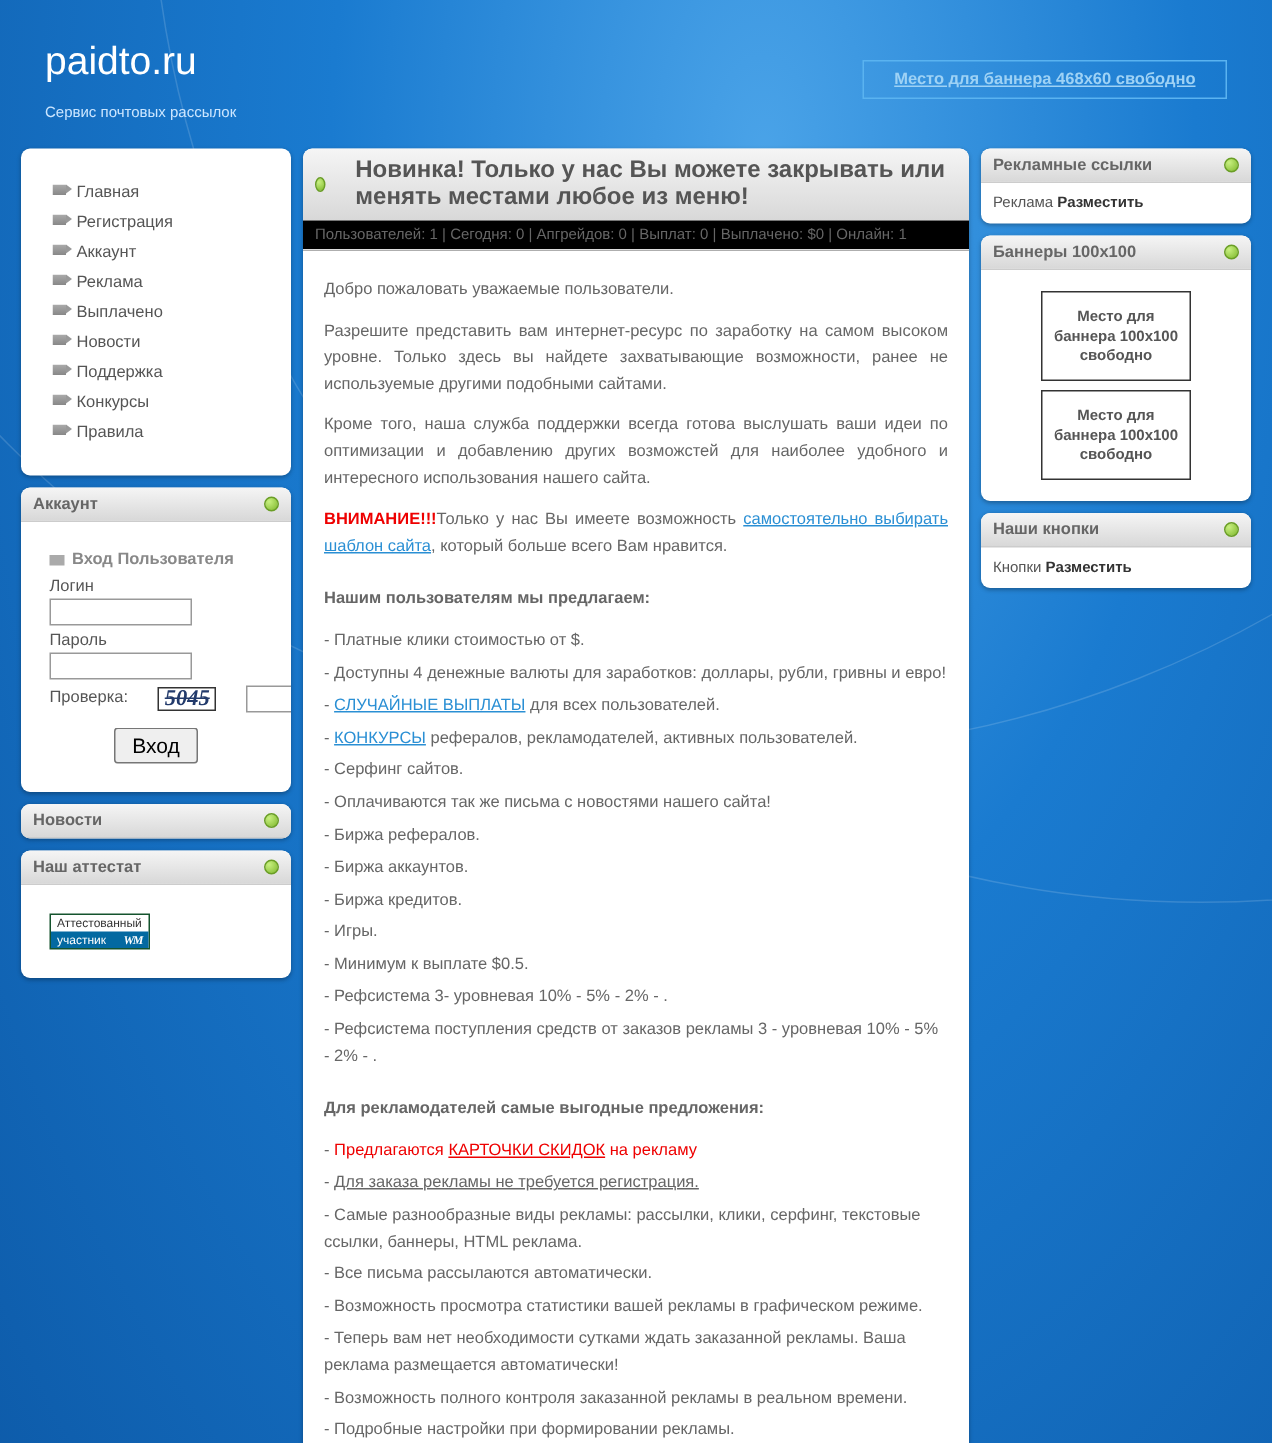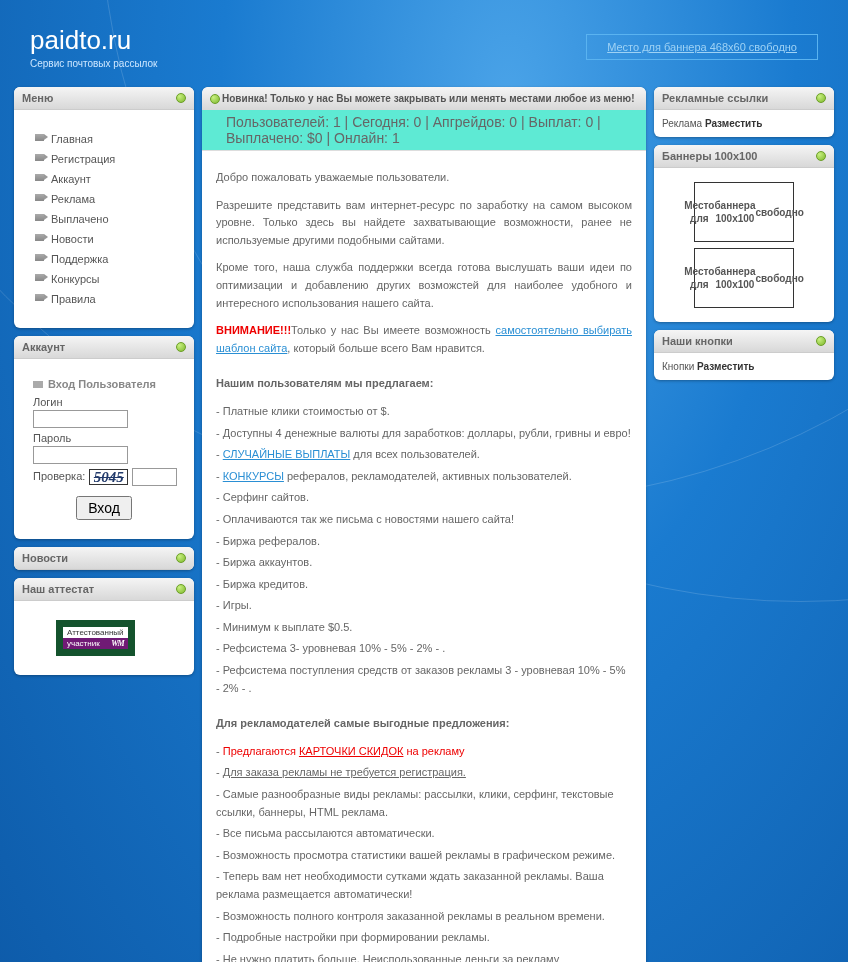--- a/index.html
+++ b/index.html
@@ -14,22 +14,22 @@
 }
 .bg-arcs { position: absolute; inset: 0; overflow: hidden; pointer-events: none; }
 .bg-arcs::before, .bg-arcs::after {
   content: ""; position: absolute; border: 1px solid rgba(255,255,255,0.15);
   border-radius: 50%; width: 1400px; height: 1400px;
 }
 .bg-arcs::before { top: -900px; left: -200px; }
 .bg-arcs::after { top: -800px; left: 100px; }
 .header { padding: 25px 30px 10px; color: #fff; display: flex; justify-content: space-between; align-items: center; }
 .header-left h1 { font-size: 26px; font-weight: normal; }
-.header-left p { font-size: 10px; color: #cce6ff; margin-top: 2px; }
-.header-banner { border: 1px solid #5ab3f0; color: #9ed2f5; font-size: 11px; padding: 6px 20px; text-decoration: underline; }
+.header-left p { font-size: 10px; color: #cce6ff; margin-top: 14px; }
+.header-banner { border: 1px solid #5ab3f0; color: #9ed2f5; font-size: 11px; padding: 6px 20px; text-decoration: underline; font-weight: bold; }
 .wrap { display: flex; gap: 8px; padding: 8px 14px; position: relative; z-index: 1; }
 .col-left { width: 180px; flex-shrink: 0; }
 .col-center { flex: 1; }
 .col-right { width: 180px; flex-shrink: 0; }
 .box {
   background: #fff; border-radius: 6px; margin-bottom: 8px;
   box-shadow: 0 1px 3px rgba(0,0,0,0.3); overflow: hidden;
 }
 .box-head {
   background: linear-gradient(#f5f5f5, #d8d8d8);
@@ -42,69 +42,65 @@
 .menu-list { list-style: none; }
 .menu-list li { padding: 4px 0 4px 18px; position: relative; color: #555; cursor: pointer; }
 .menu-list li::before {
   content: ""; position: absolute; left: 2px; top: 5px; width: 9px; height: 7px;
   background: linear-gradient(#aaa, #888); clip-path: polygon(0 0, 100% 0, 100% 100%, 0 100%);
 }
 .menu-list li::after { content: ""; position: absolute; left: 11px; top: 5px; width: 0; height: 0; border-left: 4px solid #999; border-top: 3.5px solid transparent; border-bottom: 3.5px solid transparent; }
 .acc-row { margin-bottom: 4px; }
 .acc-row label { display: block; color: #555; margin-bottom: 2px; }
 .acc-row input { width: 95px; border: 1px solid #999; padding: 2px; font-size: 11px; }
-.captcha { display: inline-flex; align-items: center; gap: 4px; }
+.captcha { display: inline-flex; align-items: center; gap: 20px; }
 .captcha-img { width: 39px; height: 16px; border: 1px solid #333; background: #fff; font-family: cursive; font-style: italic; font-weight: bold; color: #223a6b; font-size: 15px; display: flex; align-items: center; justify-content: center; text-decoration: line-through; }
 .login-btn { margin: 6px auto 0; display: block; padding: 2px 10px; font-size: 14px; }
 .user-login-head { display: flex; align-items: center; gap: 5px; color: #888; font-weight: bold; margin-bottom: 6px; }
 .user-login-head::before { content: ""; width: 10px; height: 7px; background: #aaa; }
-.attest-badge { border: 7px solid #14532d; background: #fff; display: inline-block; margin-left: 23px; }
+.attest-badge { border: 1px solid #14532d; background: #fff; display: inline-block; }
 .attest-badge .at-top { font-size: 8px; padding: 1px 4px; color: #333; }
-.attest-badge .at-bot { background: #701a75; color: #fff; font-size: 8px; padding: 1px 4px; display: flex; justify-content: space-between; align-items: center; gap: 6px; }
+.attest-badge .at-bot { background: #0369a1; color: #fff; font-size: 8px; padding: 1px 4px; display: flex; justify-content: space-between; align-items: center; gap: 6px; }
 .at-bot b { font-family: Georgia, serif; font-style: italic; letter-spacing: -1px; }
 .center-head {
   background: linear-gradient(#f5f5f5, #d8d8d8); border-radius: 6px 6px 0 0;
-  padding: 6px 8px; display: flex; align-items: center; gap: 2px;
-  font-size: 10px; color: #555; font-weight: bold;
-}
-.center-stats { background: #5eead4; padding: 4px 24px; font-size: 14px; color: #666; border-bottom: 1px solid #ddd; }
+  padding: 6px 8px; display: flex; align-items: center; gap: 20px;
+  font-size: 16px; color: #555; font-weight: bold;
+}
+.center-stats { background: #000000; padding: 4px 8px; font-size: 10px; color: #666; border-bottom: 1px solid #ddd; }
 .center-body { padding: 18px 14px; color: #666; line-height: 1.6; font-size: 11px; }
 .center-body p { margin-bottom: 10px; text-align: justify; }
 .warn { color: #e00; font-weight: bold; }
 .link { color: #2a8fd4; text-decoration: underline; cursor: pointer; }
 .section-title { font-weight: bold; margin-top: 18px; margin-bottom: 6px; }
 .bullet-list { list-style: none; }
 .bullet-list li { margin-bottom: 4px; }
 .bullet-list li::before { content: "- "; }
 .underl { text-decoration: underline; }
 .redtxt { color: #e00; }
 .right-body { padding: 8px; font-size: 10px; color: #555; }
 .right-body .place { font-weight: bold; color: #333; }
-.banner100 { border: 1px solid #333; width: 100px; height: 60px; margin: 6px auto; display: flex; flex-direction: row; align-items: center; justify-content: center; font-size: 10px; font-weight: bold; text-align: center; line-height: 1.3; }
+.banner100 { border: 1px solid #333; width: 100px; height: 60px; margin: 6px auto; display: flex; flex-direction: column; align-items: center; justify-content: center; font-size: 10px; font-weight: bold; text-align: center; line-height: 1.3; }
 </style>
 </head>
 <body>
 <div class="bg-arcs"></div>
 
 <div class="header">
   <div class="header-left">
     <h1>paidto.ru</h1>
     <p>Сервис почтовых рассылок</p>
   </div>
   <div class="header-banner">Место для баннера 468х60 свободно</div>
 </div>
 
 <div class="wrap">
 
   <div class="col-left">
     <div class="box">
-      <div class="box-head">
-          <span>Меню</span>
-          <span class="dot"></span>
-        </div>
       <div class="box-body">
         <ul class="menu-list" id="menu-list">
             <li>Главная</li>
             <li>Регистрация</li>
             <li>Аккаунт</li>
             <li>Реклама</li>
             <li>Выплачено</li>
             <li>Новости</li>
             <li>Поддержка</li>
             <li>Конкурсы</li>

